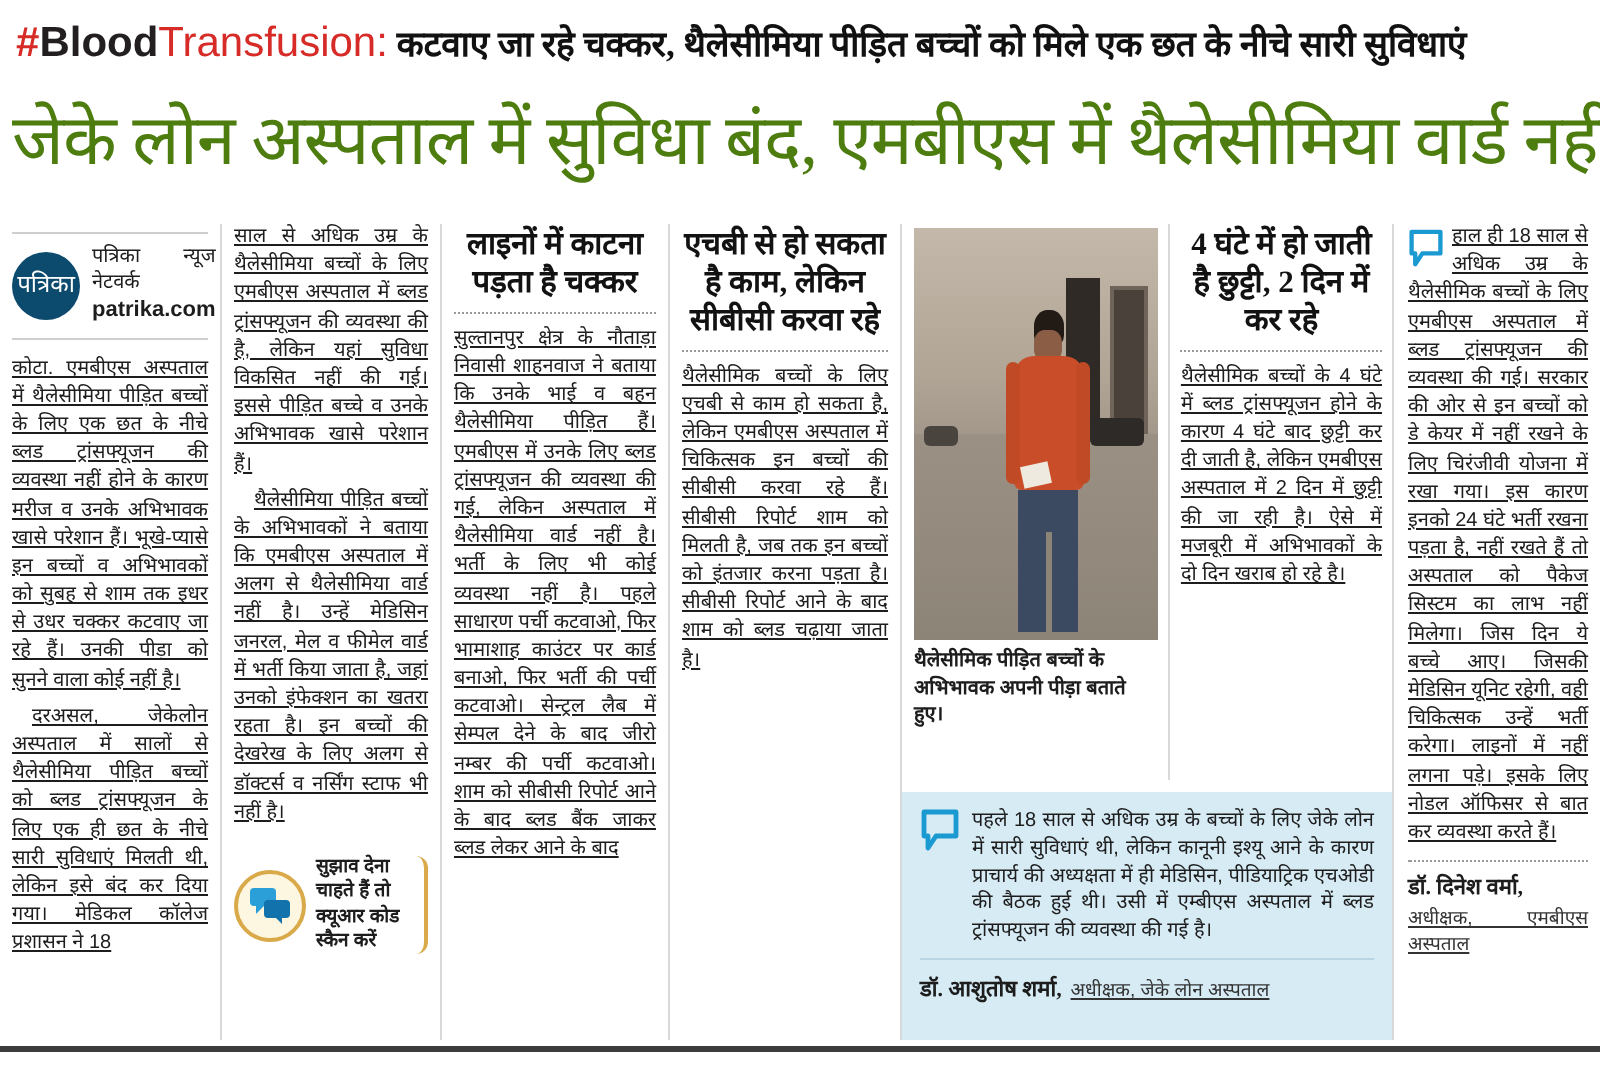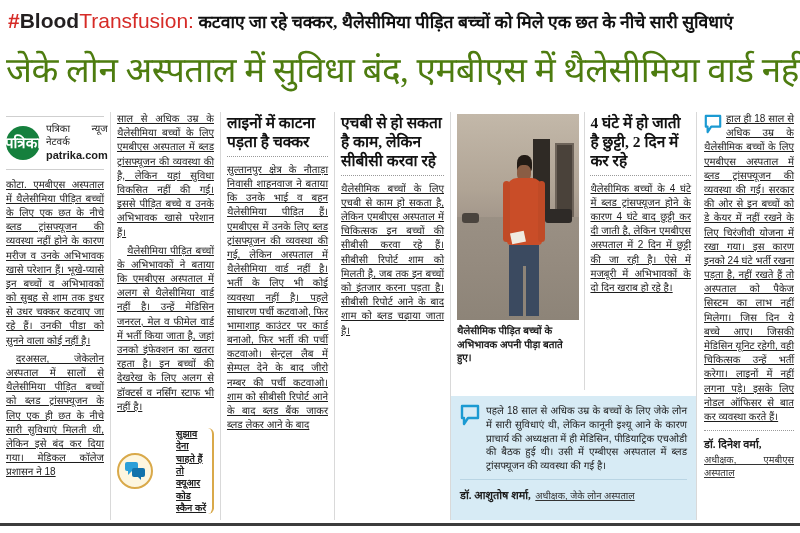--- a/index.html
+++ b/index.html
@@ -35,33 +35,33 @@
   .c4 { width:116px; }
   .midgroup { width:246px; display:flex; flex-direction:column; }
   .midrow { display:flex; flex:1; }
   .photo-col { width:134px; padding:2px 5px 0 6px; }
   .c5 { width:112px; border-left:1px solid #d9d9d9; padding:0 5px; }
   .c6 { width:98px; border-left:1px solid #d9d9d9; padding:0 0 0 7px; }
   p.para { margin-bottom:4px;text-decoration:underline; }
   p.indent { text-indent:10px; }
   
   .byline { display:flex; align-items:center; gap:6px; margin:4px 0 8px 0; border-top:1px solid #cfcfcf; border-bottom:1px solid #cfcfcf; padding:5px 0; }
-  .plogo { width:34px; height:34px; background:#15803d; border-radius:50%;
-           color:#fff; font-weight:bold; font-size:15px; display:flex; align-items:center; justify-content:center; flex:0 0 auto; }
+  .plogo { width:34px; height:34px; background:#0c4a6e; border-radius:50%;
+           color:#fff; font-weight:normal; font-size:12px; display:flex; align-items:center; justify-content:center; flex:0 0 auto; }
   .bl-name { font-size:10px; line-height:1.3; }
   .bl-site { font-weight:bold; font-size:11px; }
   
   .subhead {
     font-family:"Liberation Serif", serif; font-weight:bold;
-    font-size:15.5px; line-height:1.22; color:#121212; text-align:left;
+    font-size:15.5px; line-height:1.22; color:#121212; text-align:center;
     margin:2px 0 4px 0;
   }
   .dotted { border-bottom:1.5px dotted #9a9a9a; margin:4px 0 6px 0; }
   
-  .qrbox { display:flex; align-items:center; gap:23px; margin-top:14px;text-decoration:underline; }
+  .qrbox { display:flex; align-items:center; gap:5px; margin-top:14px; }
   .qr-circle { width:36px; height:36px; border-radius:50%; background:#fdf6e0;
                border:2px solid #d9a94a; display:flex; align-items:center; justify-content:center; flex:0 0 auto; }
   .qr-text { font-size:9.5px; font-weight:bold; line-height:1.3; text-align:left;
              border-right:2px solid #d9a94a; border-radius:0 6px 6px 0; padding-right:4px; }
   
   .photo { position:relative; width:122px; height:206px; background:#a99d90; overflow:hidden; }
   .ph-wall { position:absolute; top:0; left:0; right:0; height:52%;
              background:linear-gradient(180deg,#c3b8a9 0%,#b0a495 70%,#a2968a 100%); }
   .ph-win { position:absolute; background:#3a342e; }
   .ph-door1 { top:14%; right:4%; width:16%; height:36%; background:#4a423a; border:2px solid #6e645a; }

